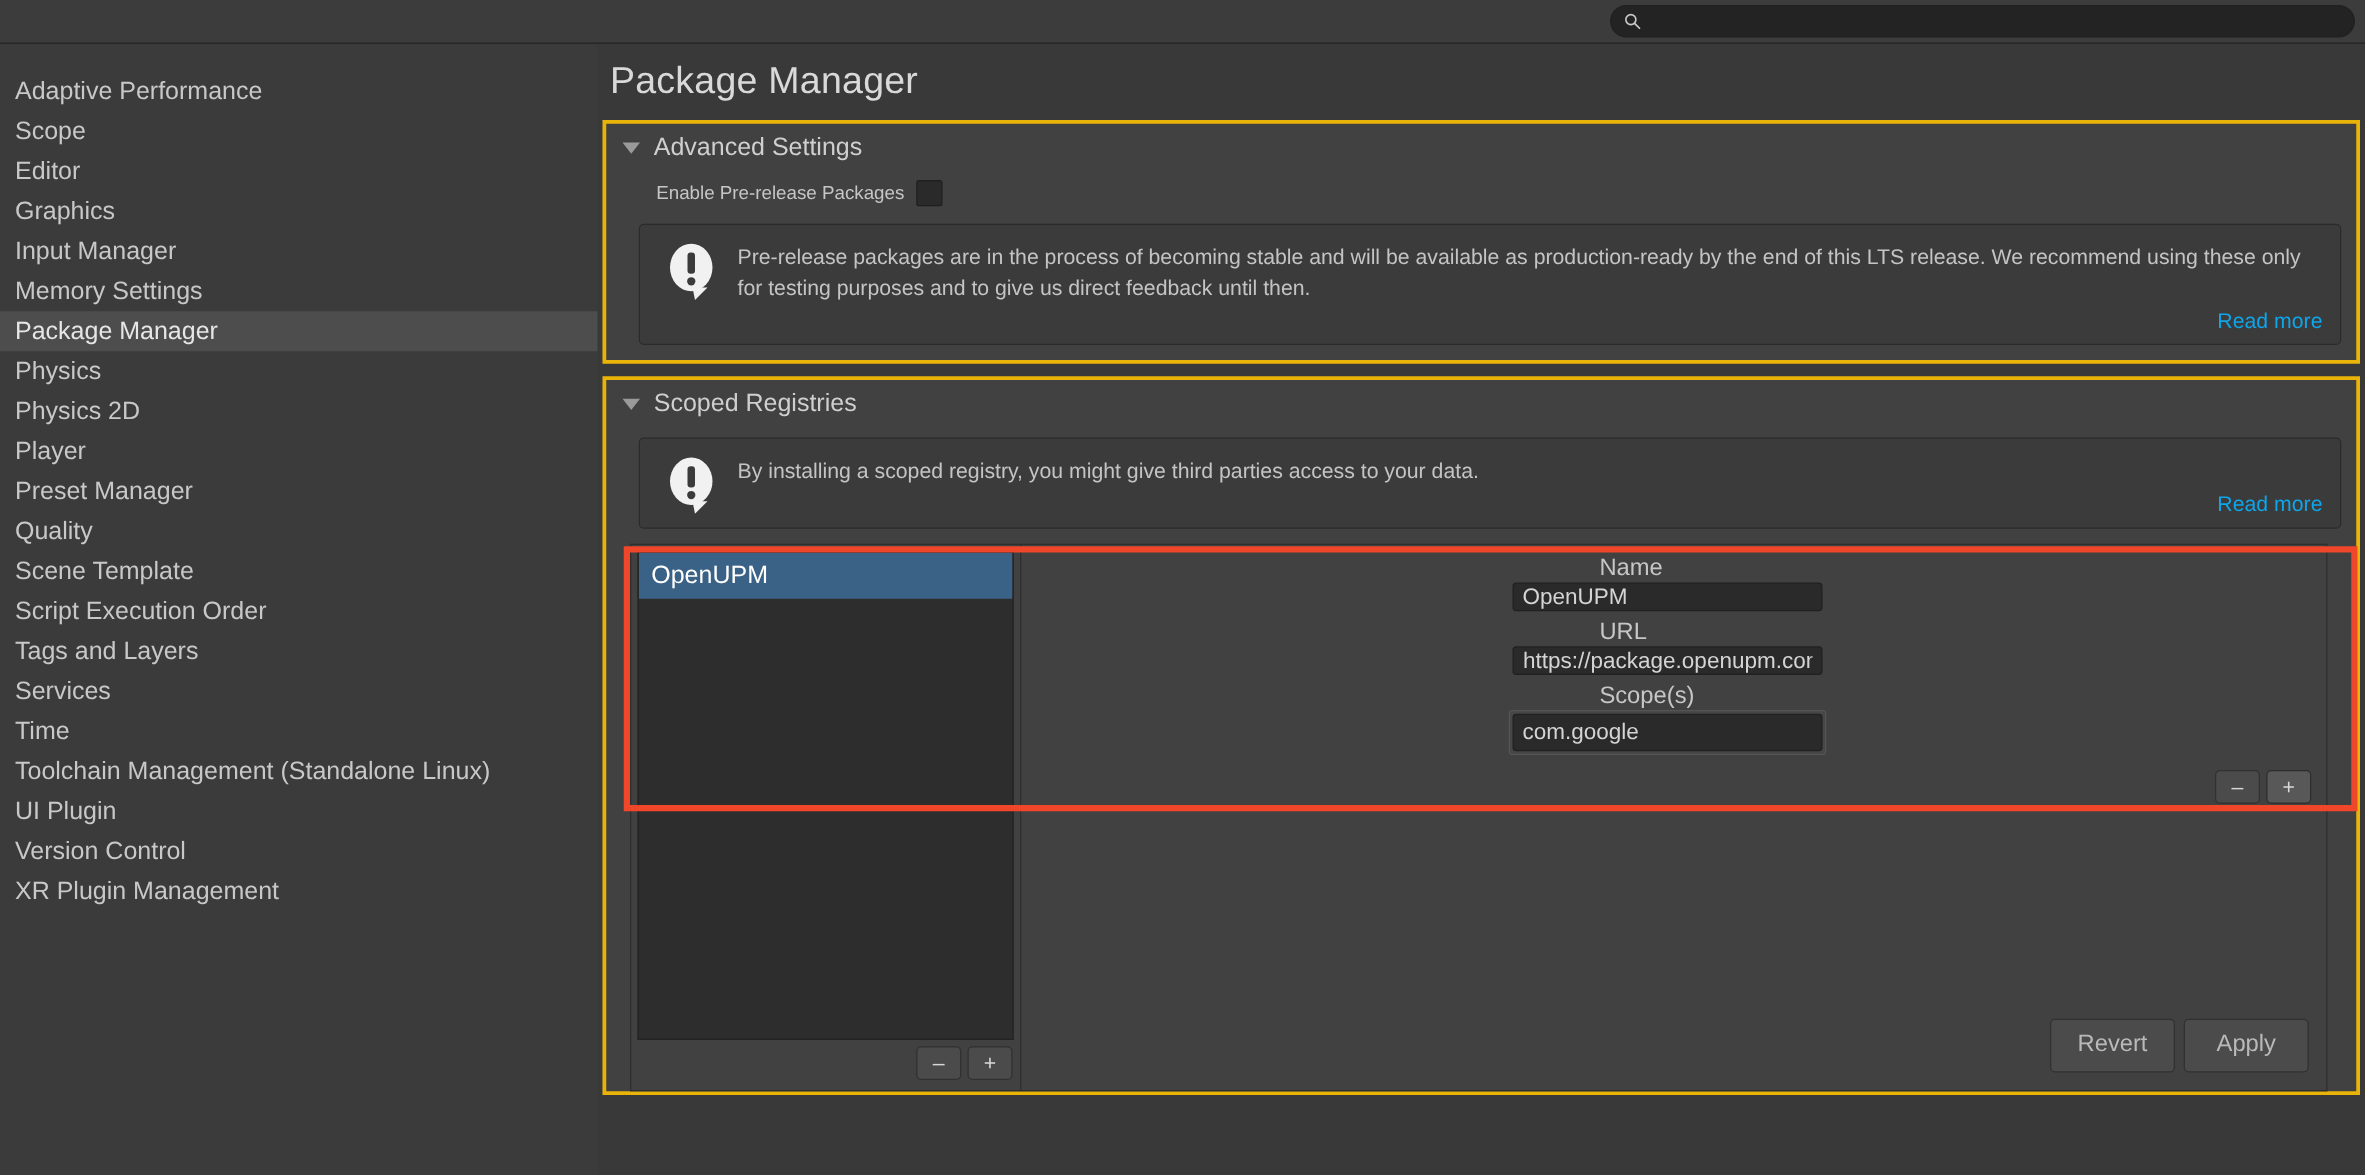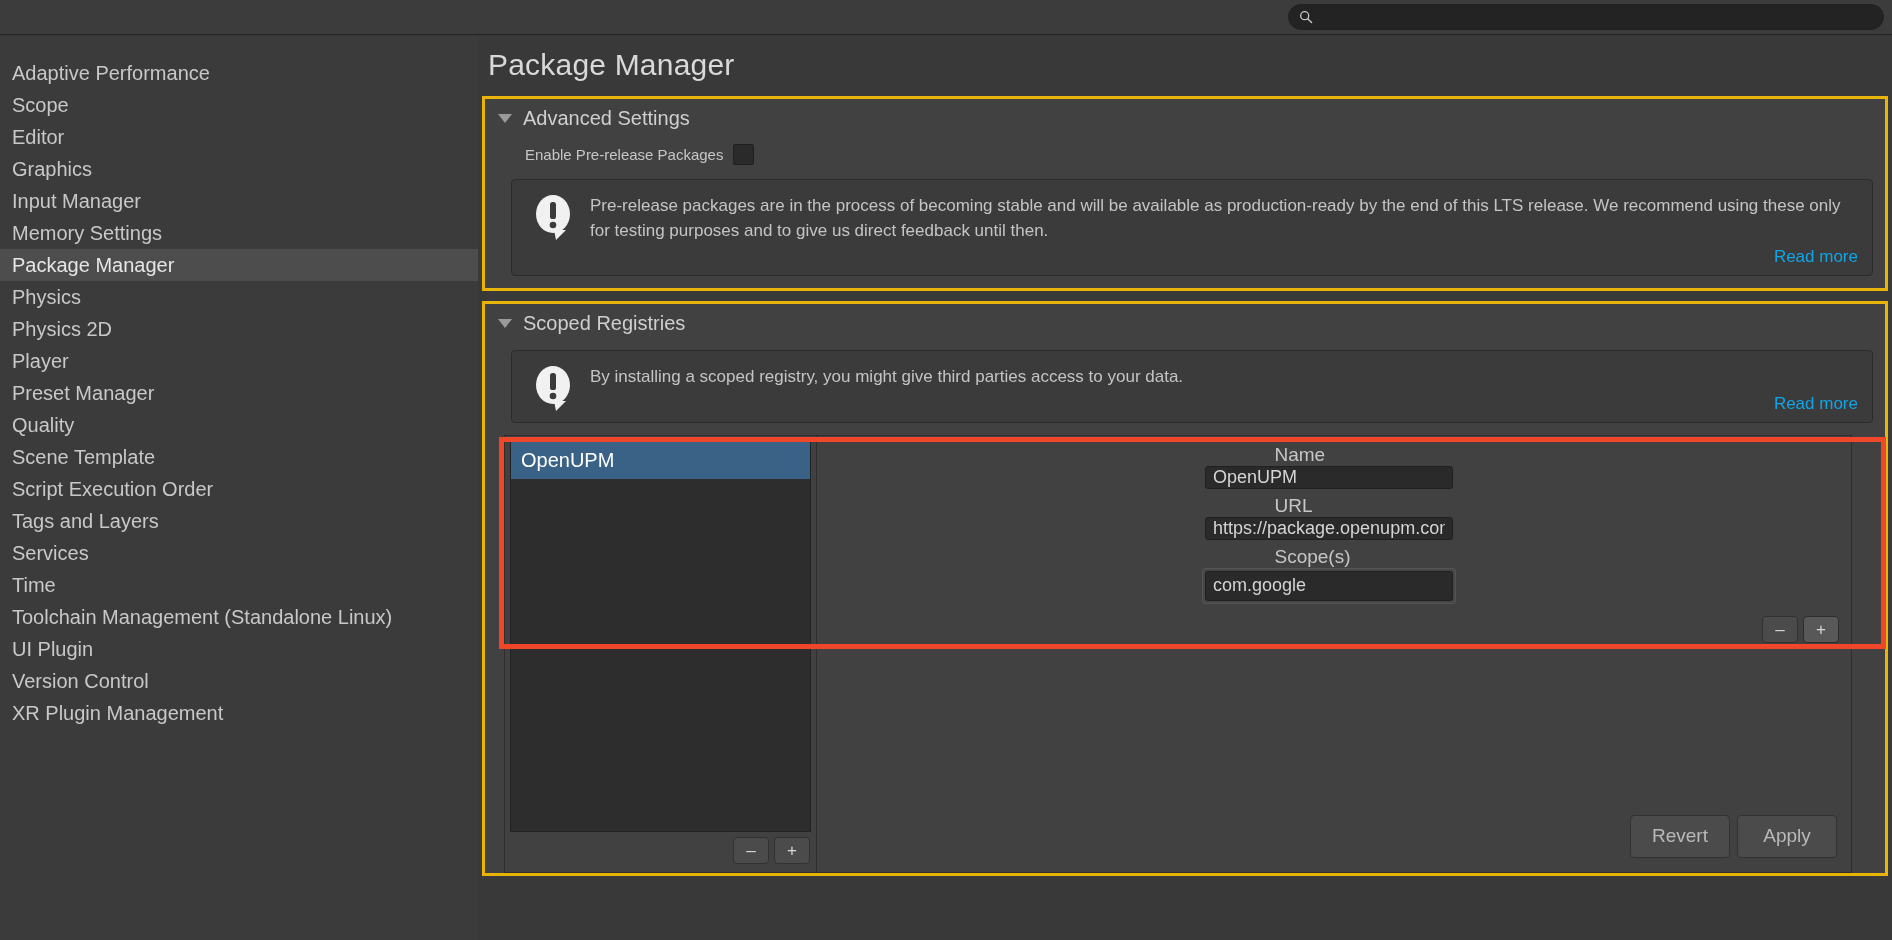--- a/index.html
+++ b/index.html
@@ -85,21 +85,21 @@
   }
 
   
   .reg-outer { position: relative; margin: 0 4px; }
   .highlight-box {
     position: absolute; left: 10px; top: 2px; width: 1387px; height: 212px;
     border: 5px solid #f0472a; pointer-events: none; z-index: 5;
   }
   .reg-body {
     display: flex; background: #414141;
-    border: 1px solid #2e2e2e; margin: 5px 29px 0 15px; height: 438px;
+    border: 1px solid #2e2e2e; margin: 5px 19px 0 15px; height: 438px;
   }
   .reg-list-col { width: 312px; display: flex; flex-direction: column;
     border-right: 1px solid #2e2e2e; }
   .reg-list {
     flex: 1; background: #2d2d2d; border: 1px solid #232323; margin: 5px;
     overflow: hidden;
   }
   .reg-item {
     height: 37px; line-height: 37px; padding-left: 10px;
     color: #d6d6d6; font-size: 20px;

